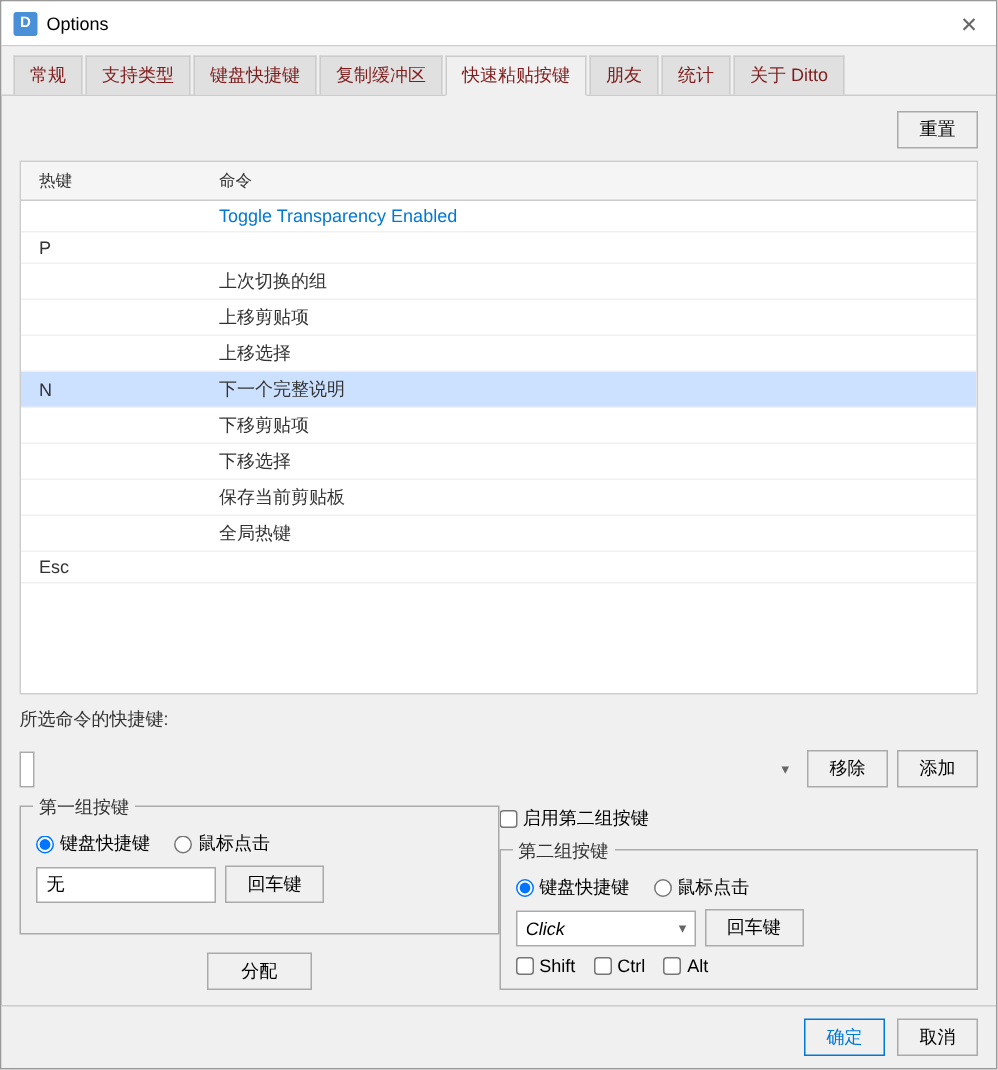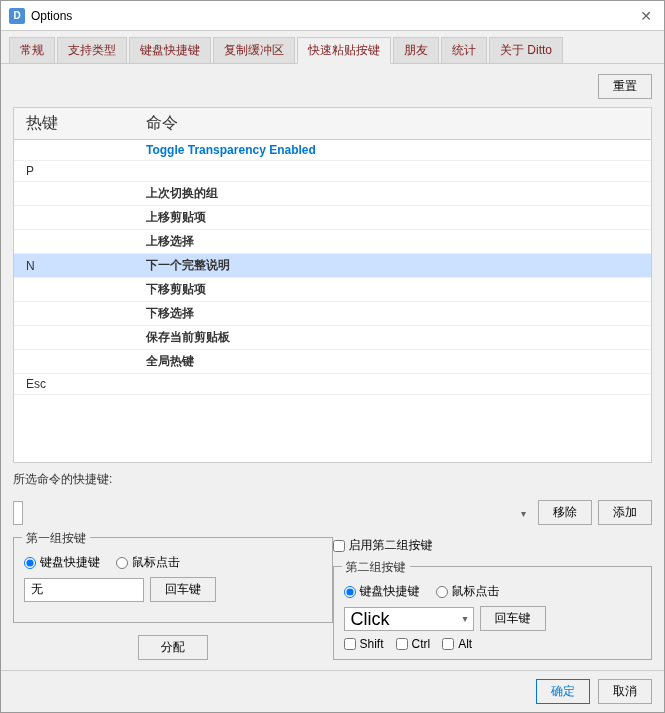--- a/index.html
+++ b/index.html
@@ -123,21 +123,21 @@
       height: 260px;
     }
     .table-header {
       display: flex;
       background: #f5f5f5;
       border-bottom: 1px solid #ccc;
       padding: 3px 6px;
       gap: 0;
     }
     .table-header-cell {
-      font-size: 16px;
+      font-size: 11px;
       color: #333;
       padding: 2px 6px;
     }
     .table-header-cell.hotkey-col { width: 120px; min-width: 120px; }
     .table-header-cell.command-col { flex: 1; }
 
     .table-body {
       overflow-y: auto;
       flex: 1;
     }
@@ -147,21 +147,21 @@
       border-bottom: 1px solid #f0f0f0;
       cursor: pointer;
       align-items: center;
     }
     .table-row.selected { background: #cce0ff; }
     .table-cell {
       font-size: 12px;
       padding: 1px 6px;
     }
     .table-cell.hotkey-col { width: 120px; min-width: 120px; color: #333; }
-    .table-cell.command-col { flex: 1; color: #333; font-weight: bold; }
+    .table-cell.command-col { flex: 1; color: #333; }
     .table-cell.command-col.blue { color: #0078d4; }
     .shortcut-label {
       font-size: 12px;
       color: #333;
     }
 
     .shortcut-input-row {
       display: flex;
       align-items: center;
       gap: 6px;
@@ -296,23 +296,24 @@
       display: inline-flex;
       align-items: center;
     }
     .select-wrap select {
       appearance: none;
       -webkit-appearance: none;
       border: 1px solid #aaa;
       background: #fff;
       height: 24px;
       padding: 0 20px 0 6px;
-      font-size: 18px;
+      font-size: 12px;
       cursor: pointer;
       min-width: 120px;
+      font-style: italic;
     }
     .select-wrap::after {
       content: "▾";
       position: absolute;
       right: 6px;
       font-size: 10px;
       color: #666;
       pointer-events: none;
     }
   </style>

